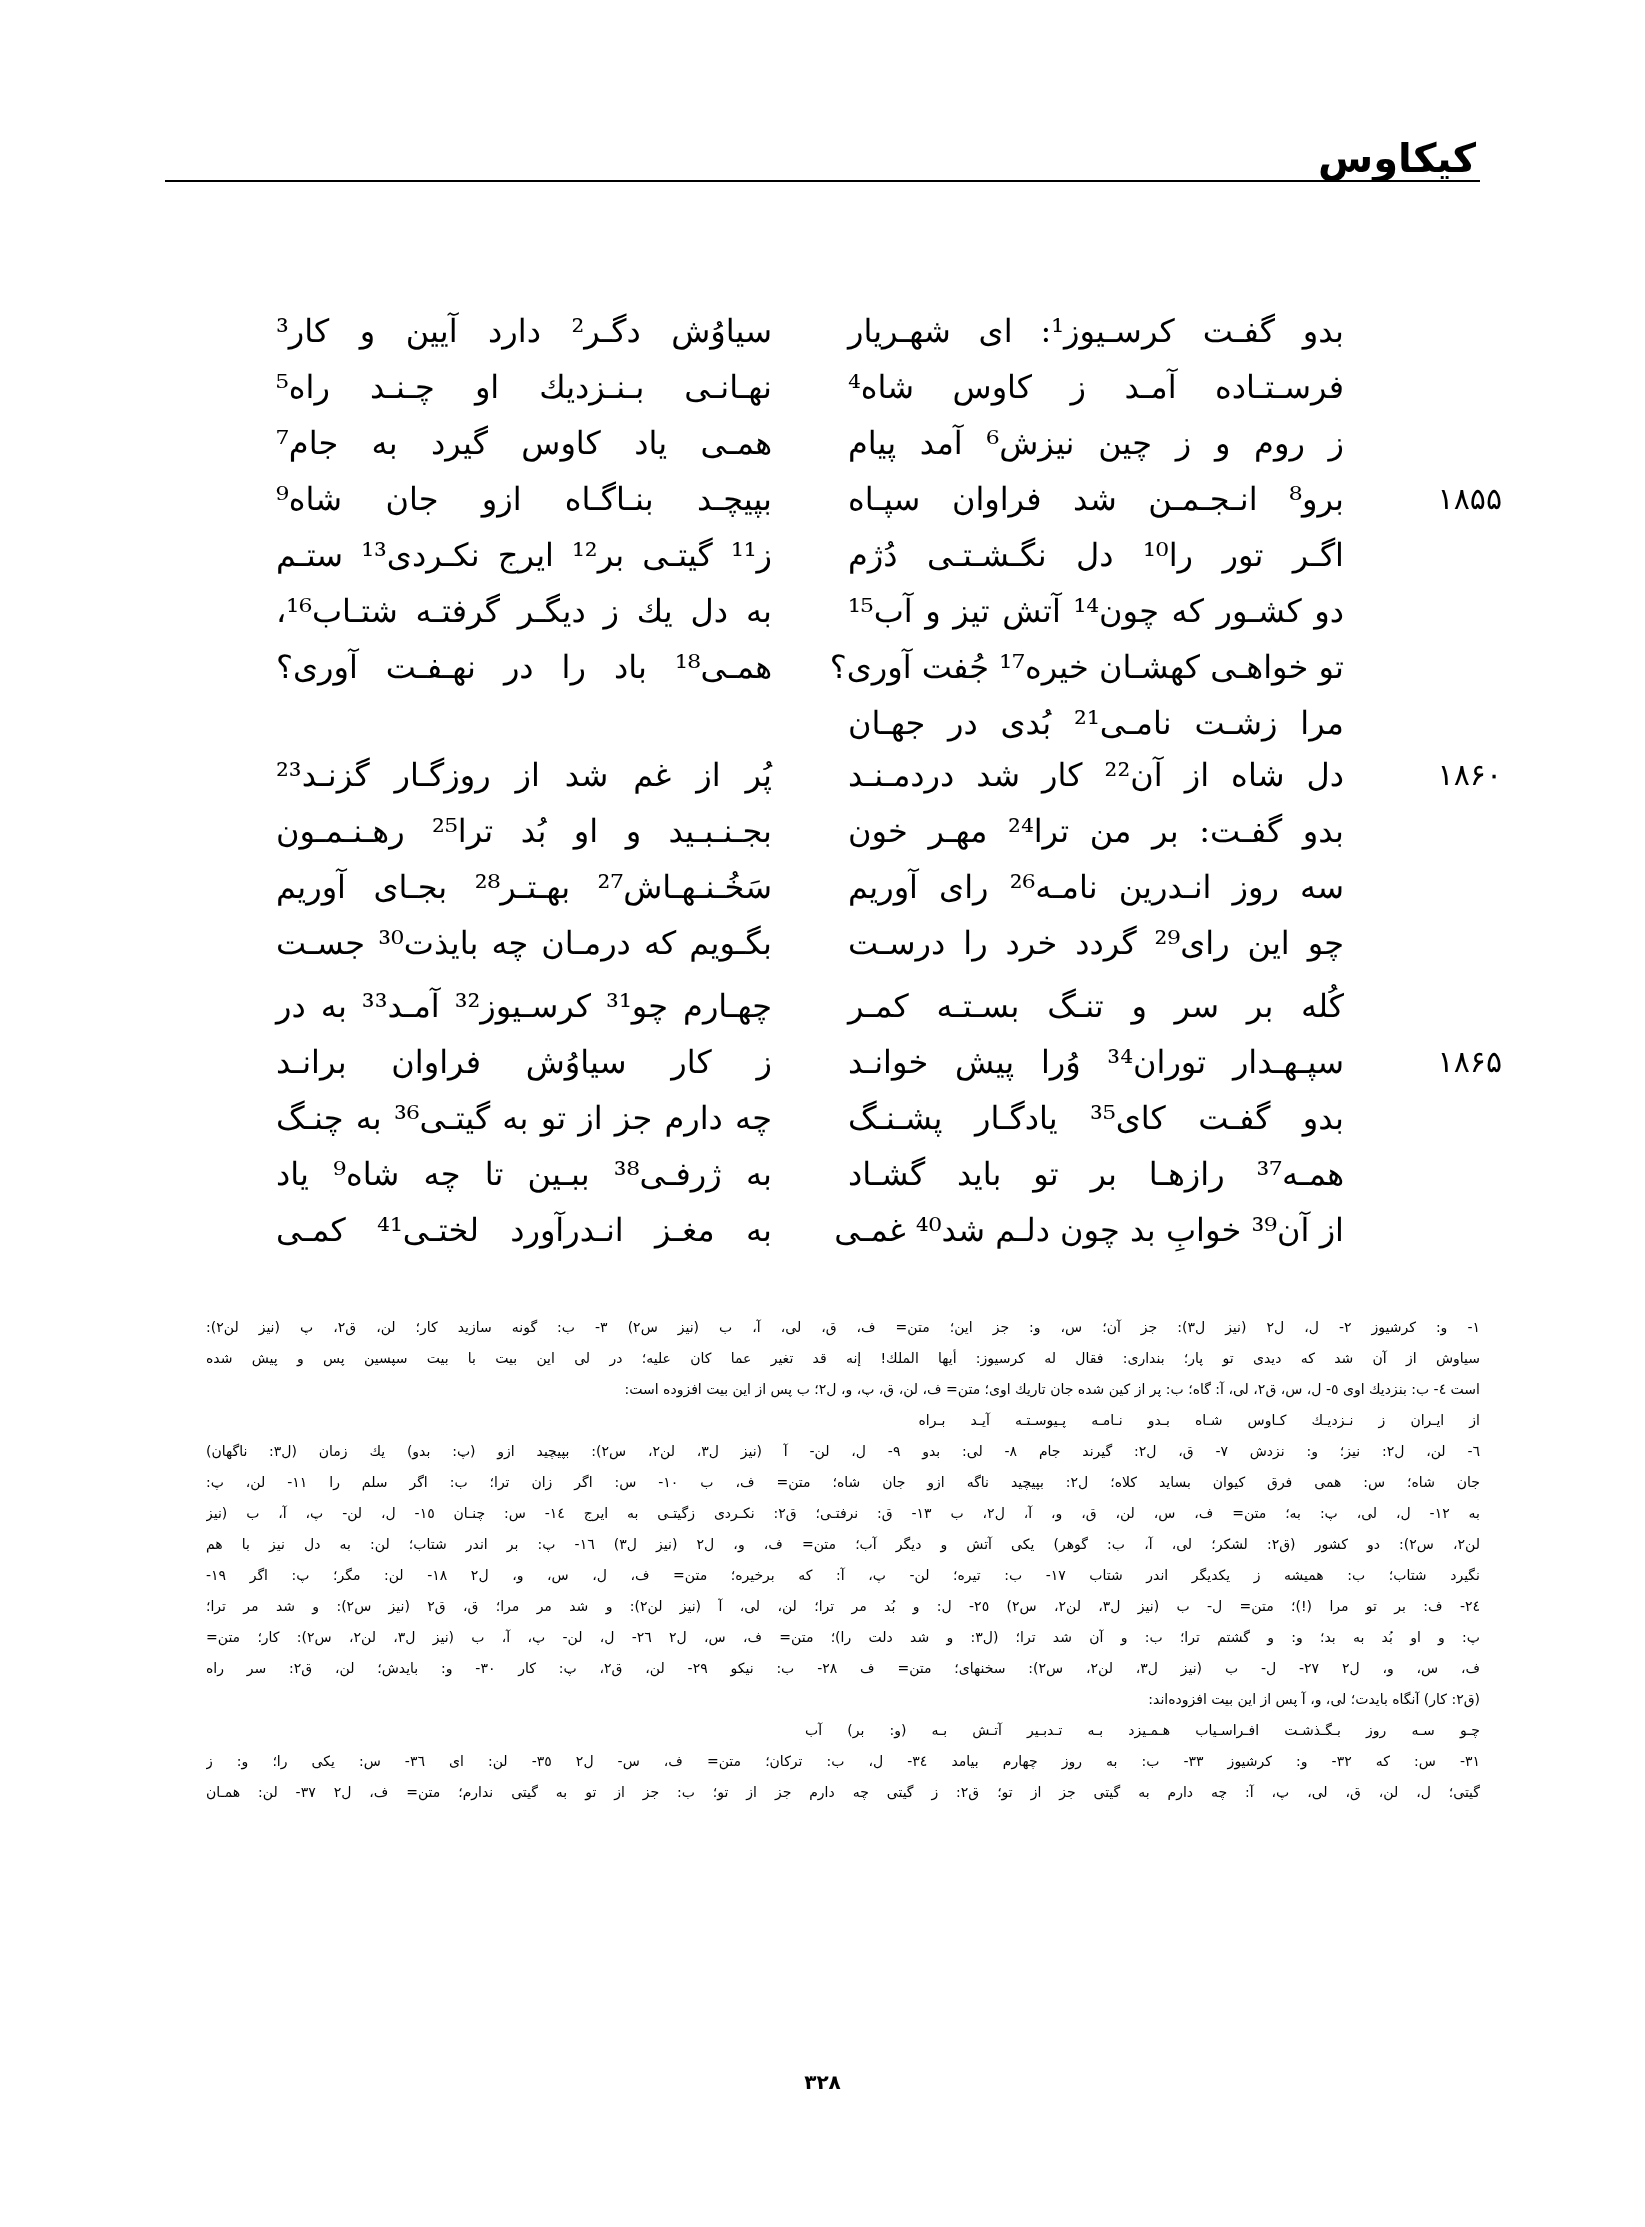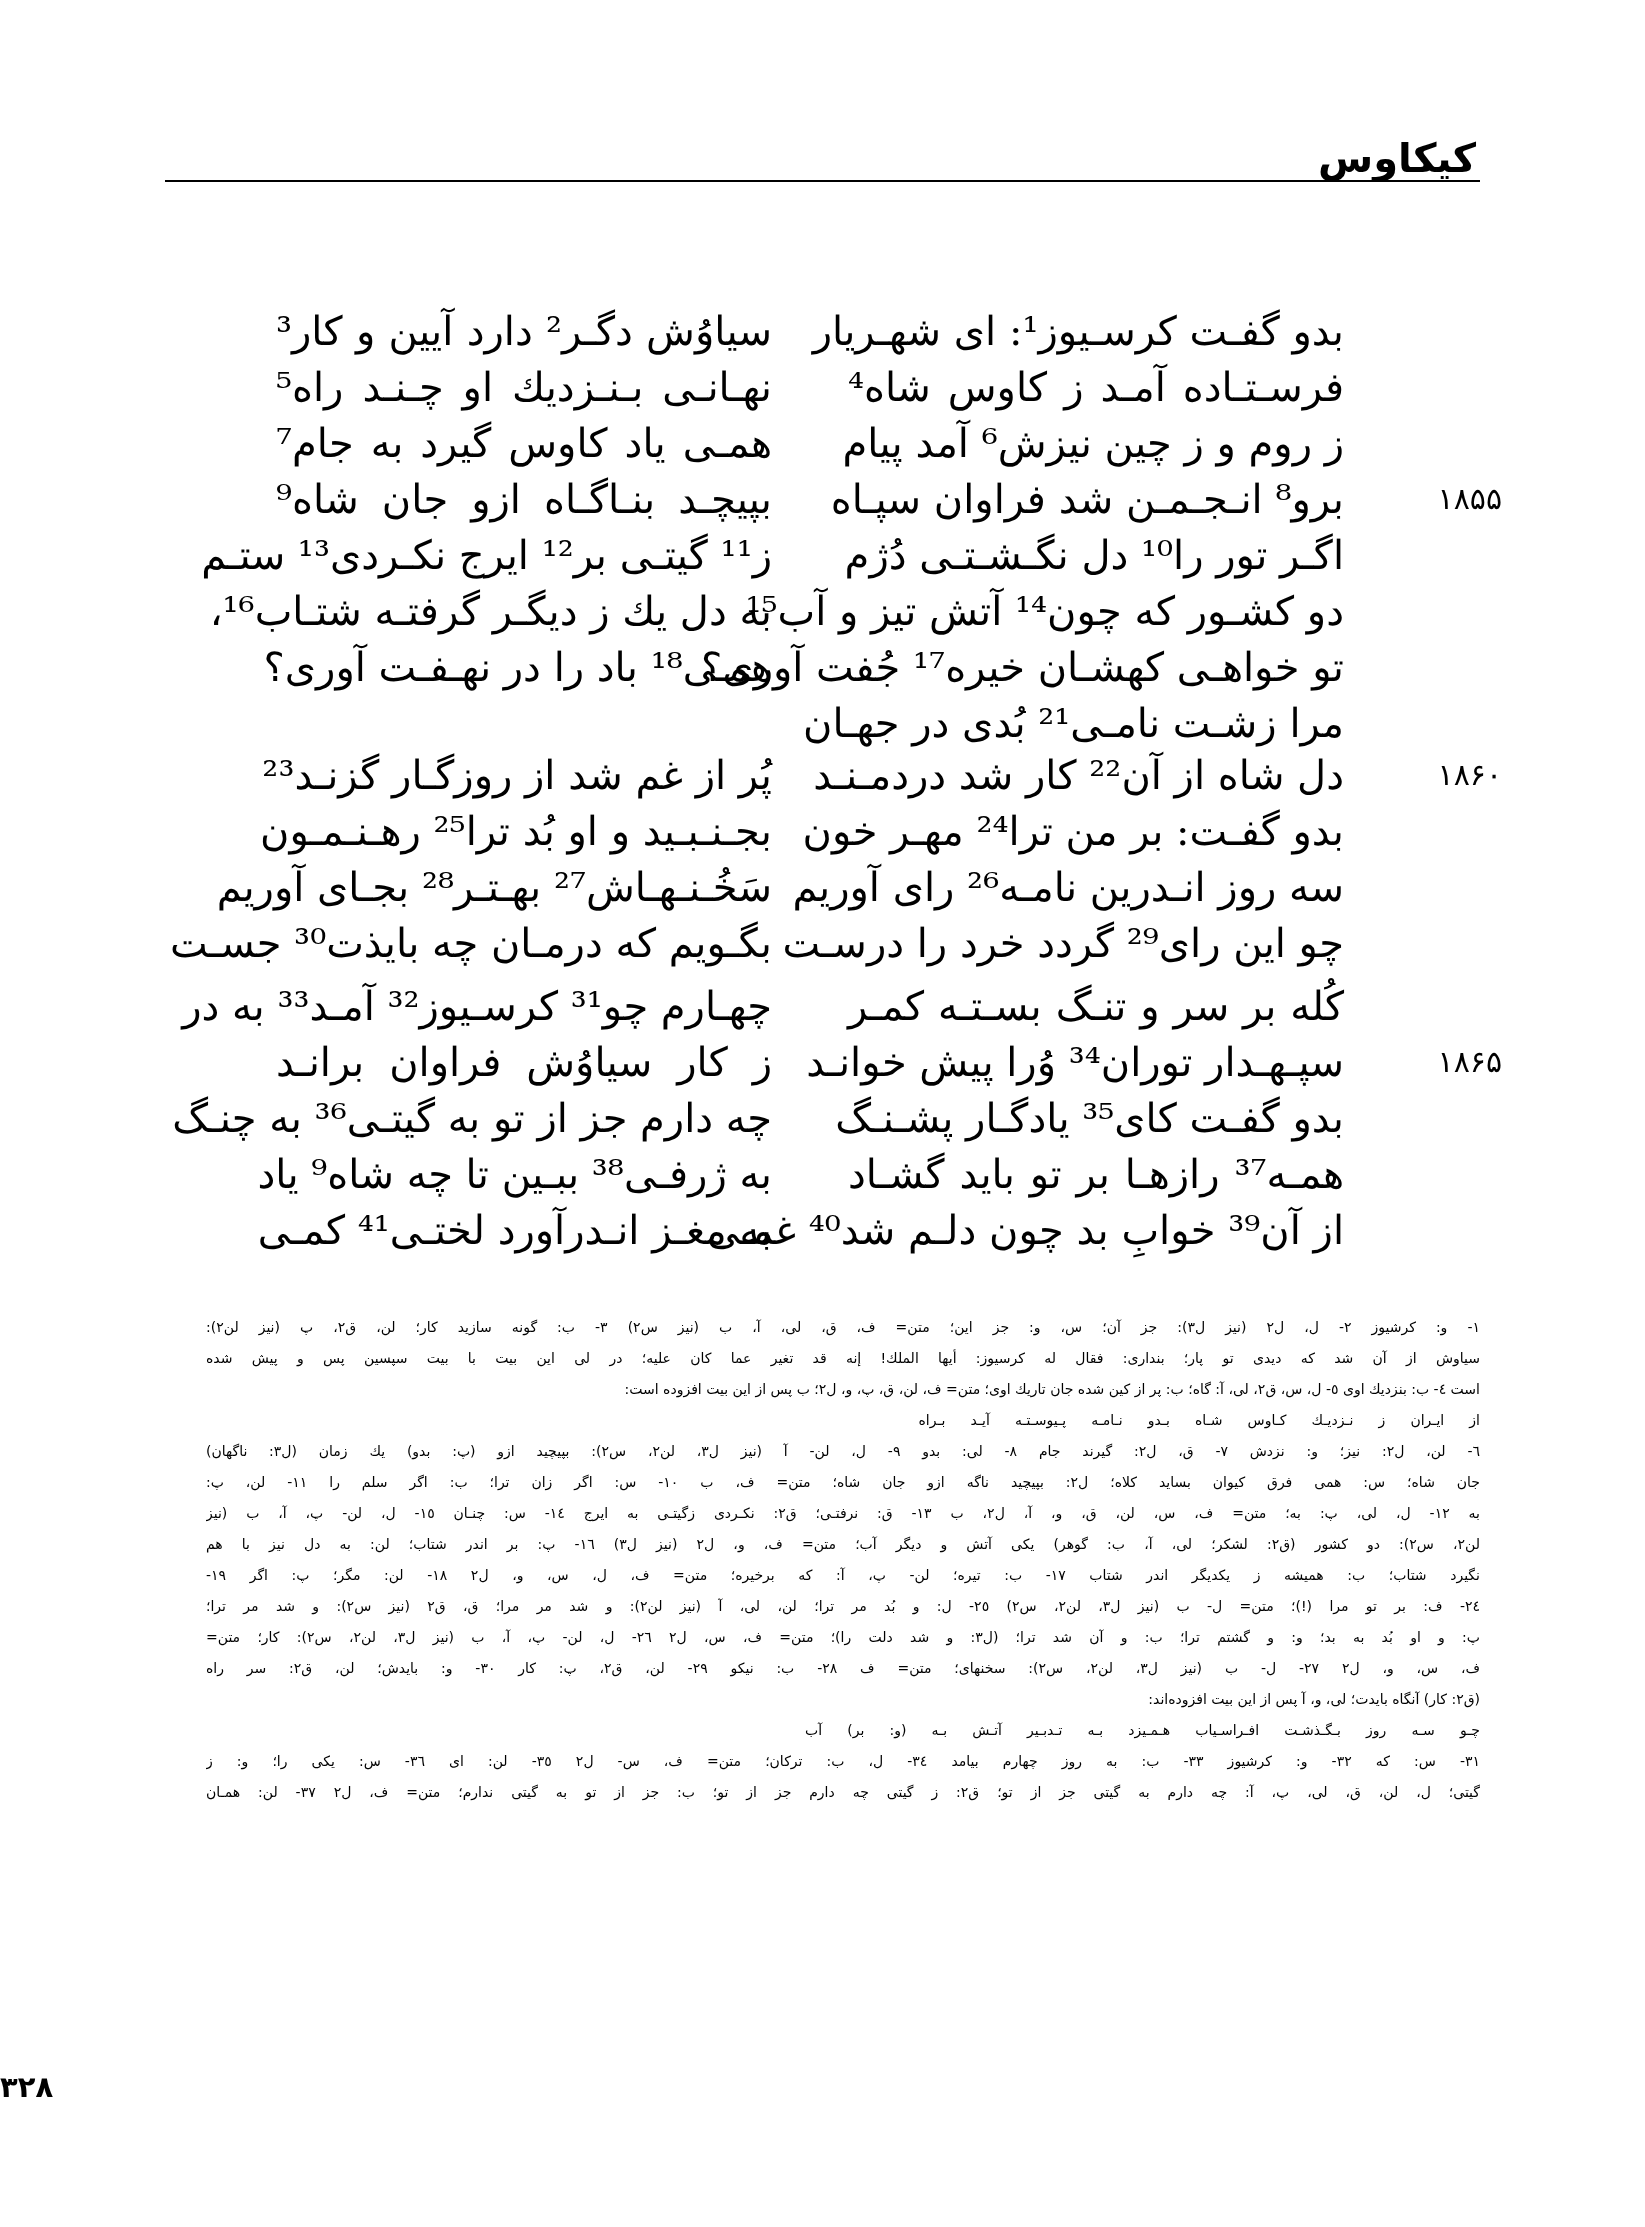--- a/index.html
+++ b/index.html
@@ -51,21 +51,21 @@
   .couplet {
     display: flex;
     flex-direction: row;
     justify-content: space-between;
     height: 56px;
     align-items: center;
     position: relative;
   }
   .hemistich {
     width: 496px;
-    font-size: 40px;
+    font-size: 32px;
     line-height: 56px;
     white-space: nowrap;
     text-align: justify;
     text-align-last: justify;
     font-family: "DejaVu Serif", "Liberation Serif", serif;
   }
   .line-number {
     position: absolute;
     right: -158px;
     top: 0;
@@ -103,22 +103,22 @@
     text-align: right;
     letter-spacing: 4.1px;
     word-spacing: 20.7px;
     padding-left: 207px;
   }
   .page-number {
     position: absolute;
     top: 2070px;
     left: 0;
     right: 0;
-    text-align: left;
-    font-size: 29px;
+    text-align: center;
+    font-size: 20px;
     font-weight: bold;
     direction: rtl;
     font-family: "DejaVu Sans", "Liberation Sans", sans-serif;
   }
 </style>
 </head>
 <body>
 
 <div class="page">
 

